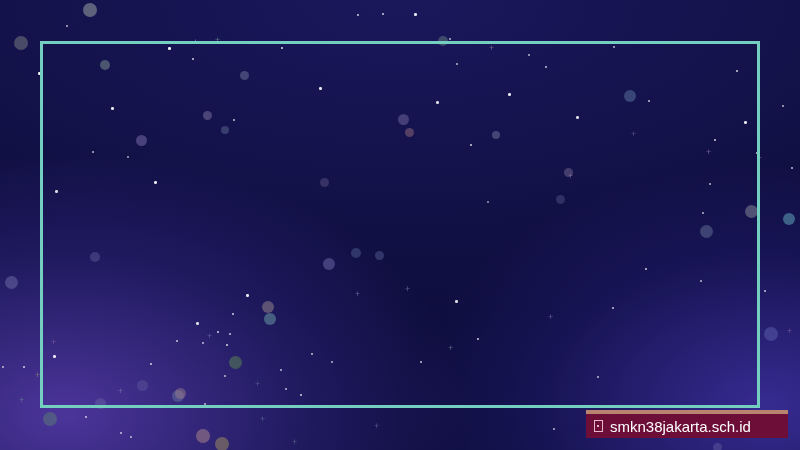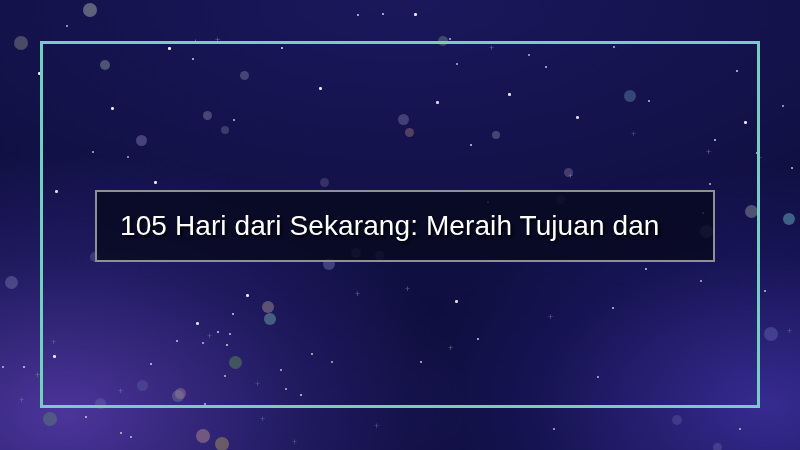--- a/index.html
+++ b/index.html
@@ -247,18 +247,19 @@
       <span class="sparkle" style="left: 207px; top: 332px; color: rgb(138, 138, 184); opacity: 0.55;">+</span>
       <span class="sparkle" style="left: 260px; top: 415px; color: rgb(127, 155, 176); opacity: 0.5;">+</span>
       <span class="sparkle" style="left: 292px; top: 438px; color: rgb(127, 147, 168); opacity: 0.5;">+</span>
       <span class="sparkle" style="left: 374px; top: 422px; color: rgb(143, 143, 191); opacity: 0.5;">+</span>
       <span class="sparkle" style="left: 631px; top: 130px; color: rgb(142, 135, 187); opacity: 0.5;">+</span>
       <span class="sparkle" style="left: 255px; top: 380px; color: rgb(126, 140, 174); opacity: 0.5;">+</span>
     </div>
 
   <div id="frame"></div>
 
-  <div id="title-panel">
-    <span id="title-text">105 Hari dari Sekarang: Meraih Tujuan dan</span>
+
+  <div id="domain-badge">
+    <span id="domain-icon"></span>
+    <span id="domain-label">smkn38jakarta.sch.id</span>
   </div>
 
-
 </div>
 
 </body></html>

